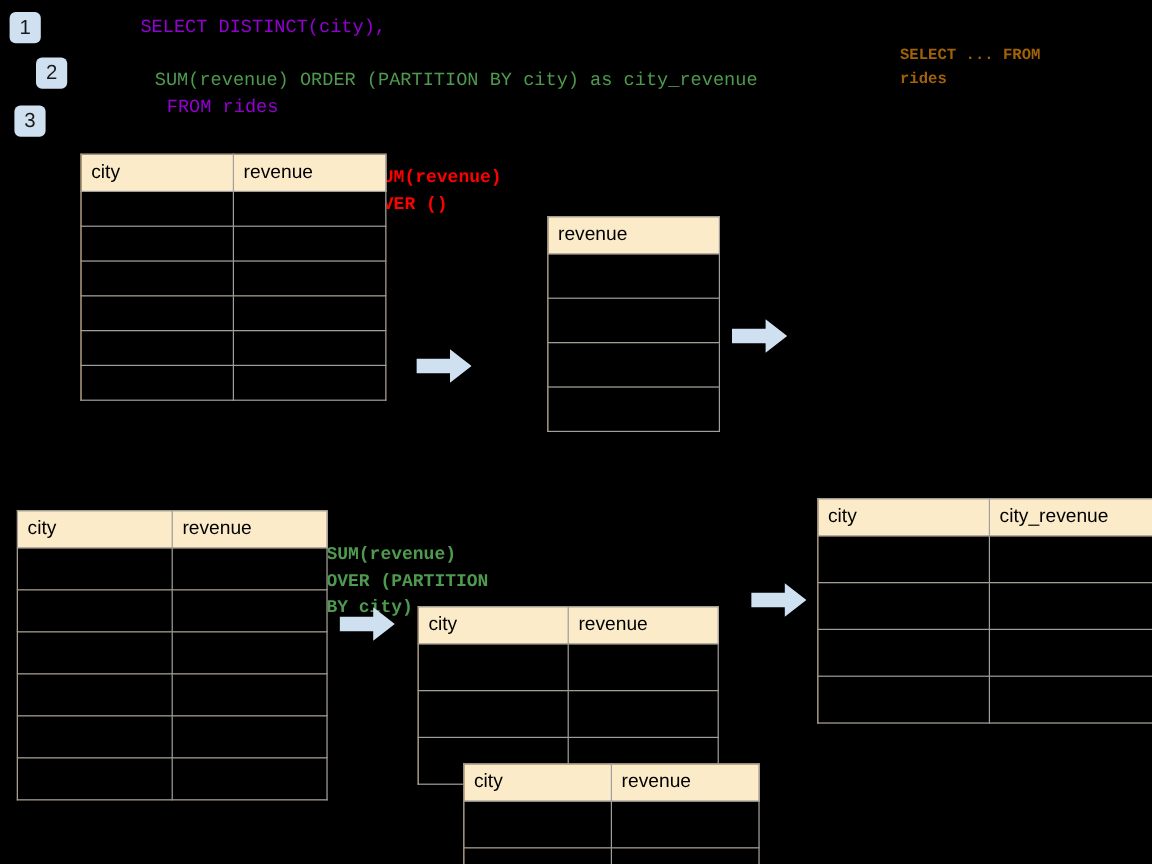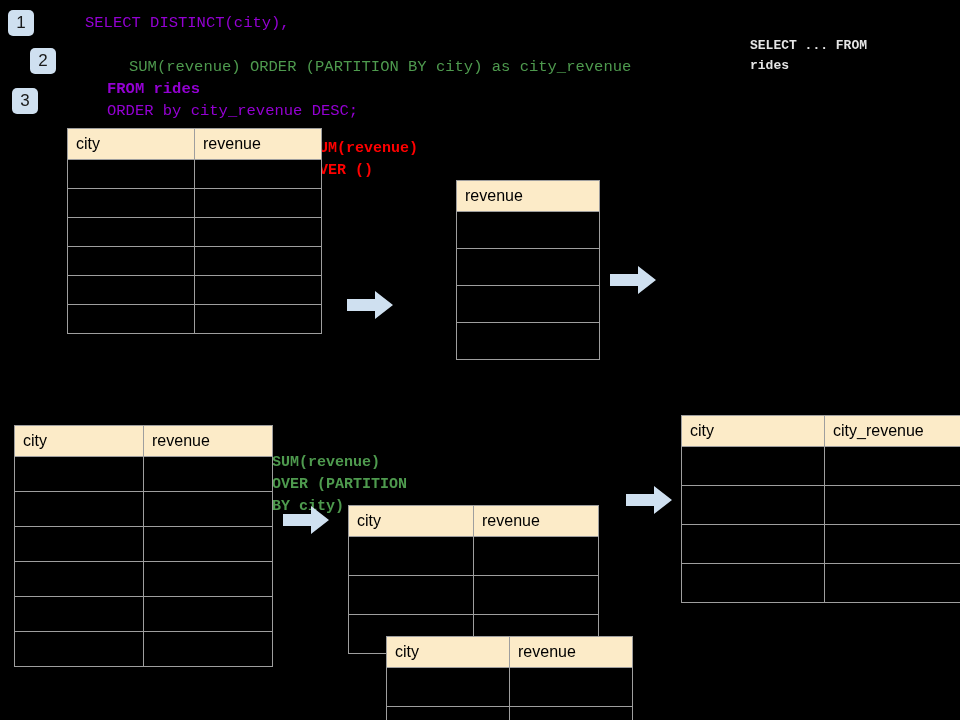--- a/index.html
+++ b/index.html
@@ -32,31 +32,31 @@
 
   
   .code {
     position: absolute;
     font-family: "Liberation Mono", monospace;
     font-size: 15.5px;
     line-height: 22px;
     white-space: pre;
     letter-spacing: 0px;
   }
-  .c-purple { color: #9400d3; }
+  .c-purple { color: #9400d3; margin-left: 32px; }
   .c-red    { color: #ff0000; }
   .c-green  { color: #4e9a4e; }
 
   
   .side-note {
     position: absolute;
     font-family: "Liberation Mono", monospace;
     font-size: 13px;
     line-height: 20px;
-    color: #e5e5e5;
+    color: #a16207;
     font-weight: bold;
     white-space: pre-line;
     width: 150px;
   }
 
   
   .note {
     position: absolute;
     font-family: "Liberation Mono", monospace;
     font-size: 15px;
@@ -105,22 +105,21 @@
 <body>
 
 <div id="canvas">
 
   <div class="badge" style="left:8px;  top:10px;">1</div>
   <div class="badge" style="left:30px; top:48px;">2</div>
   <div class="badge" style="left:12px; top:88px;">3</div>
 
   <div class="code c-purple" style="left:85px; top:12px;">SELECT DISTINCT(city),</div>
   <div class="code c-green" style="left:129px; top:56px;">SUM(revenue) ORDER (PARTITION BY city) as city_revenue</div>
-  <div class="code c-purple" style="left:107px; top:78px;font-weight:bold;">FROM rides</div>
-  <div class="code c-purple" style="left:107px; top:100px;">ORDER by city_revenue DESC;</div>
+  <div class="code c-purple" style="left:107px; top:78px;">FROM rides</div>
 
   <div class="side-note" style="left:750px; top:36px;">SELECT ... FROM
 rides</div>
 
   <div class="note red" style="left:310px; top:138px;">SUM(revenue)
 OVER ()</div>
 
   <div class="note green" style="left:272px; top:435px;margin-top:17px;">SUM(revenue)
 OVER (PARTITION
 BY city)</div>

